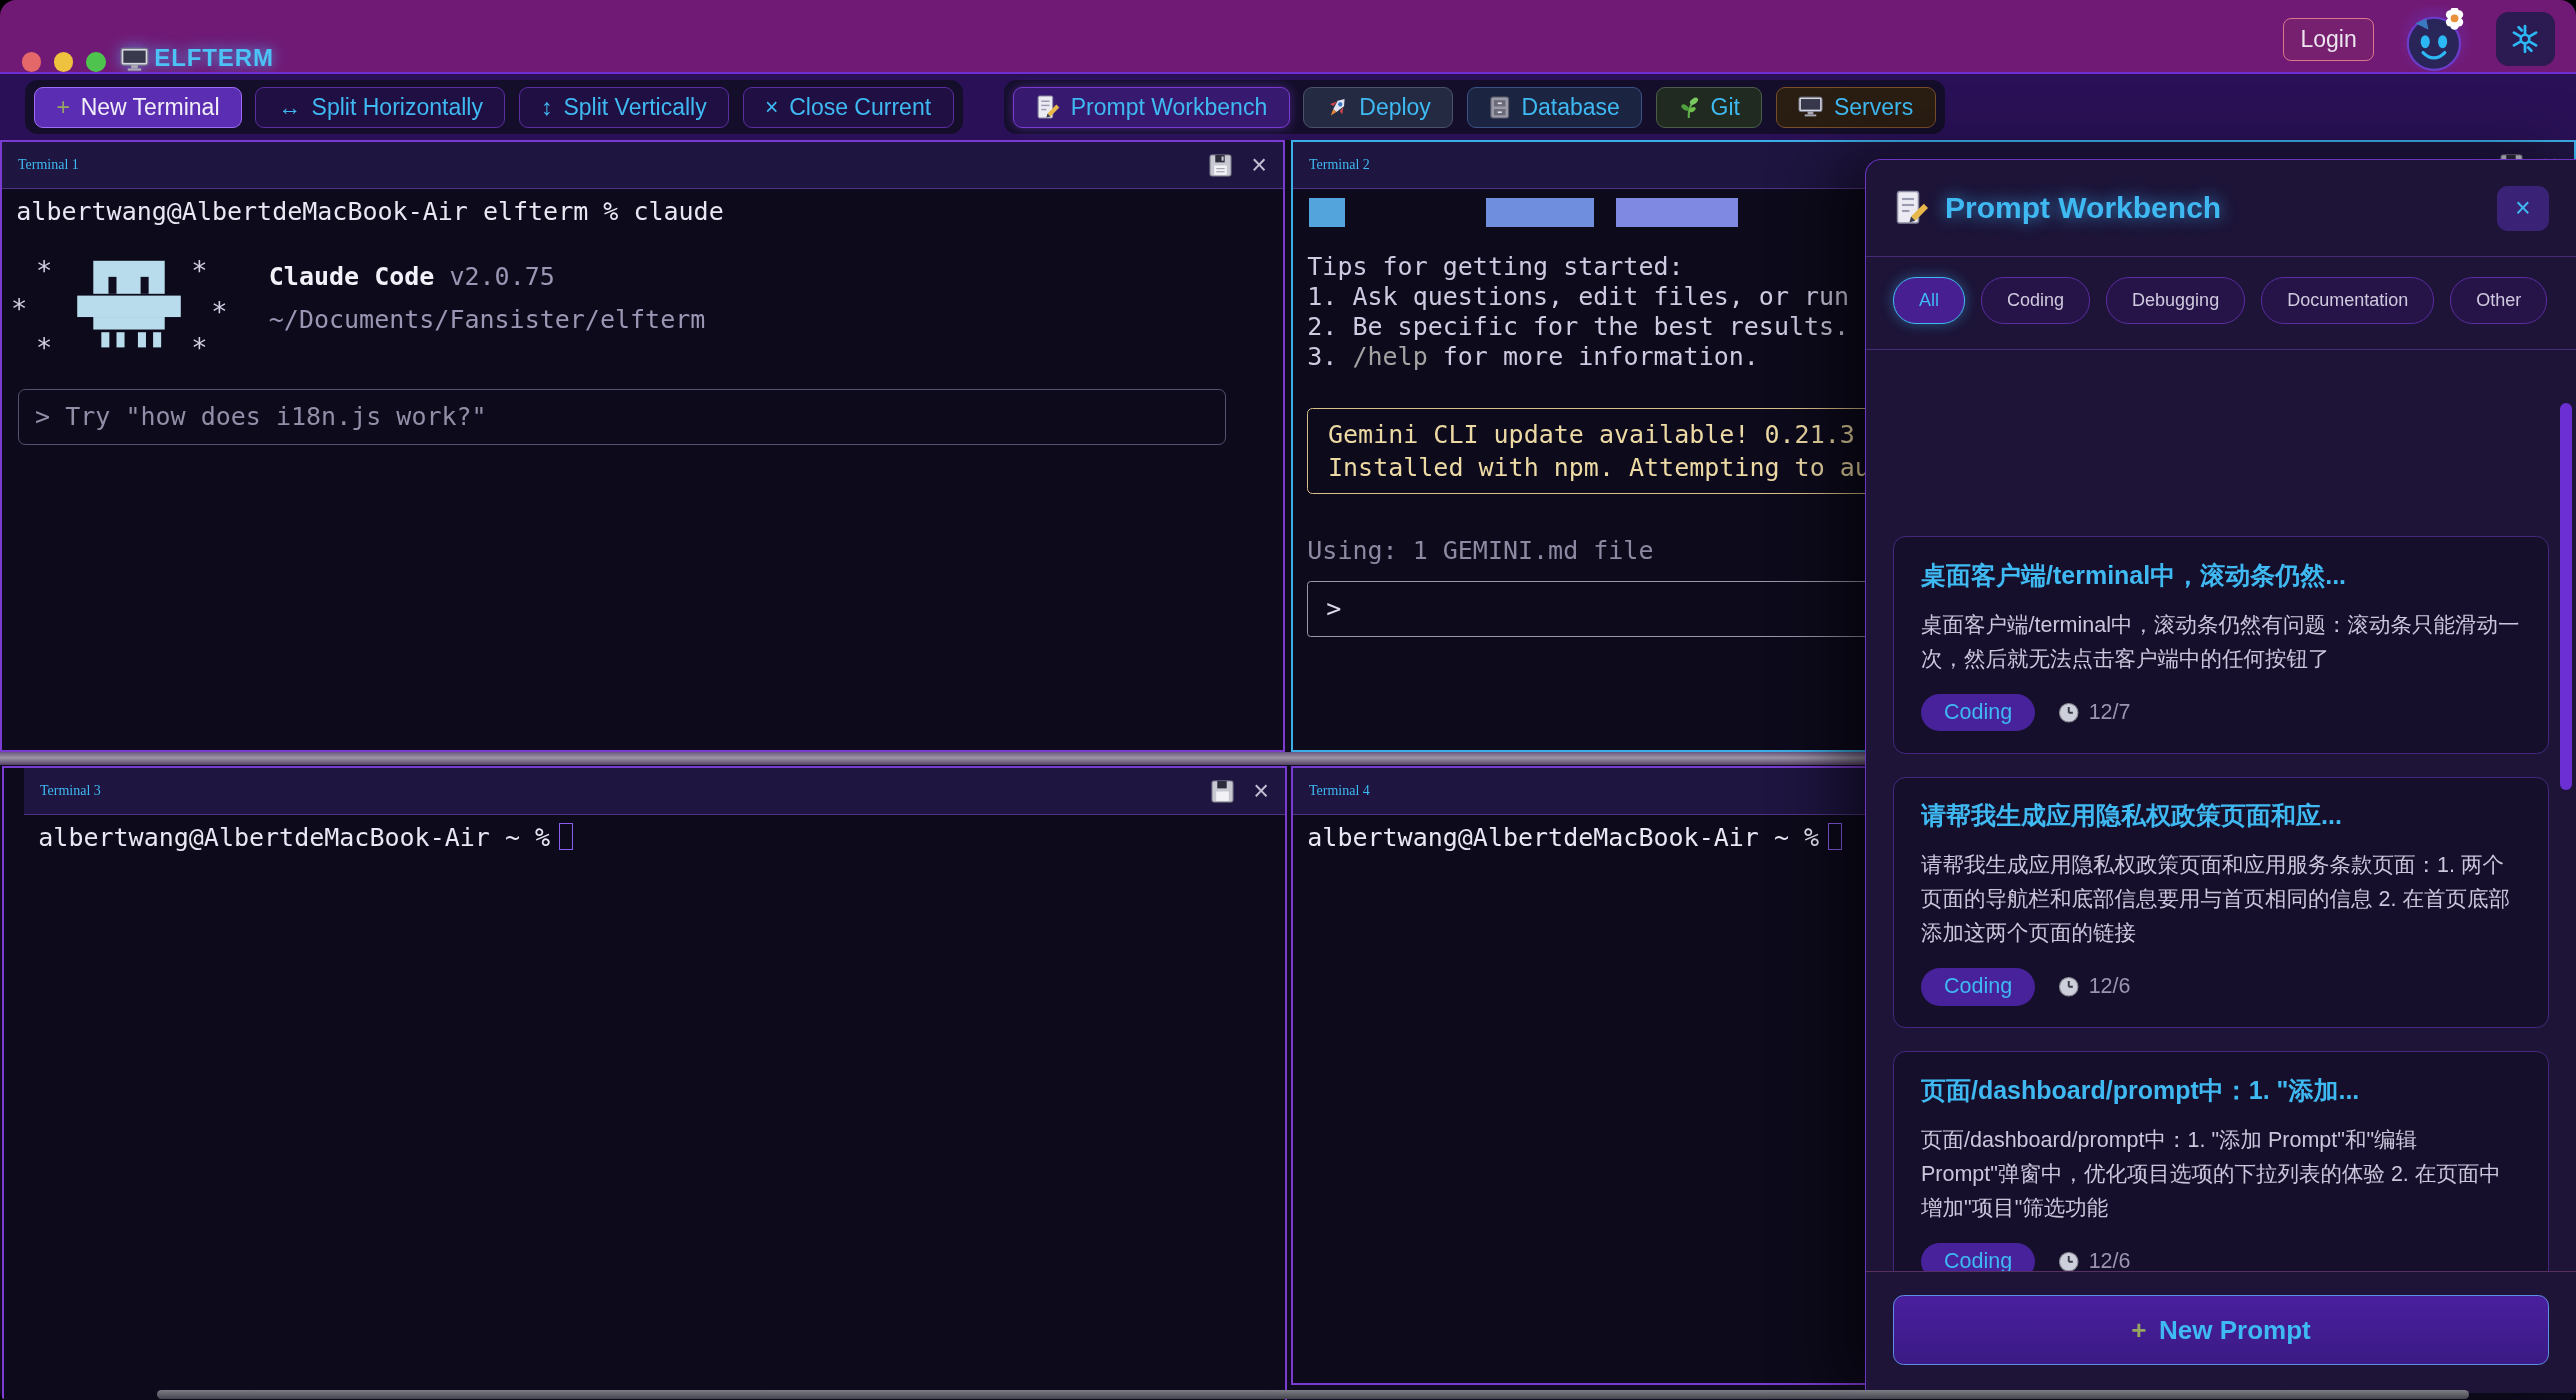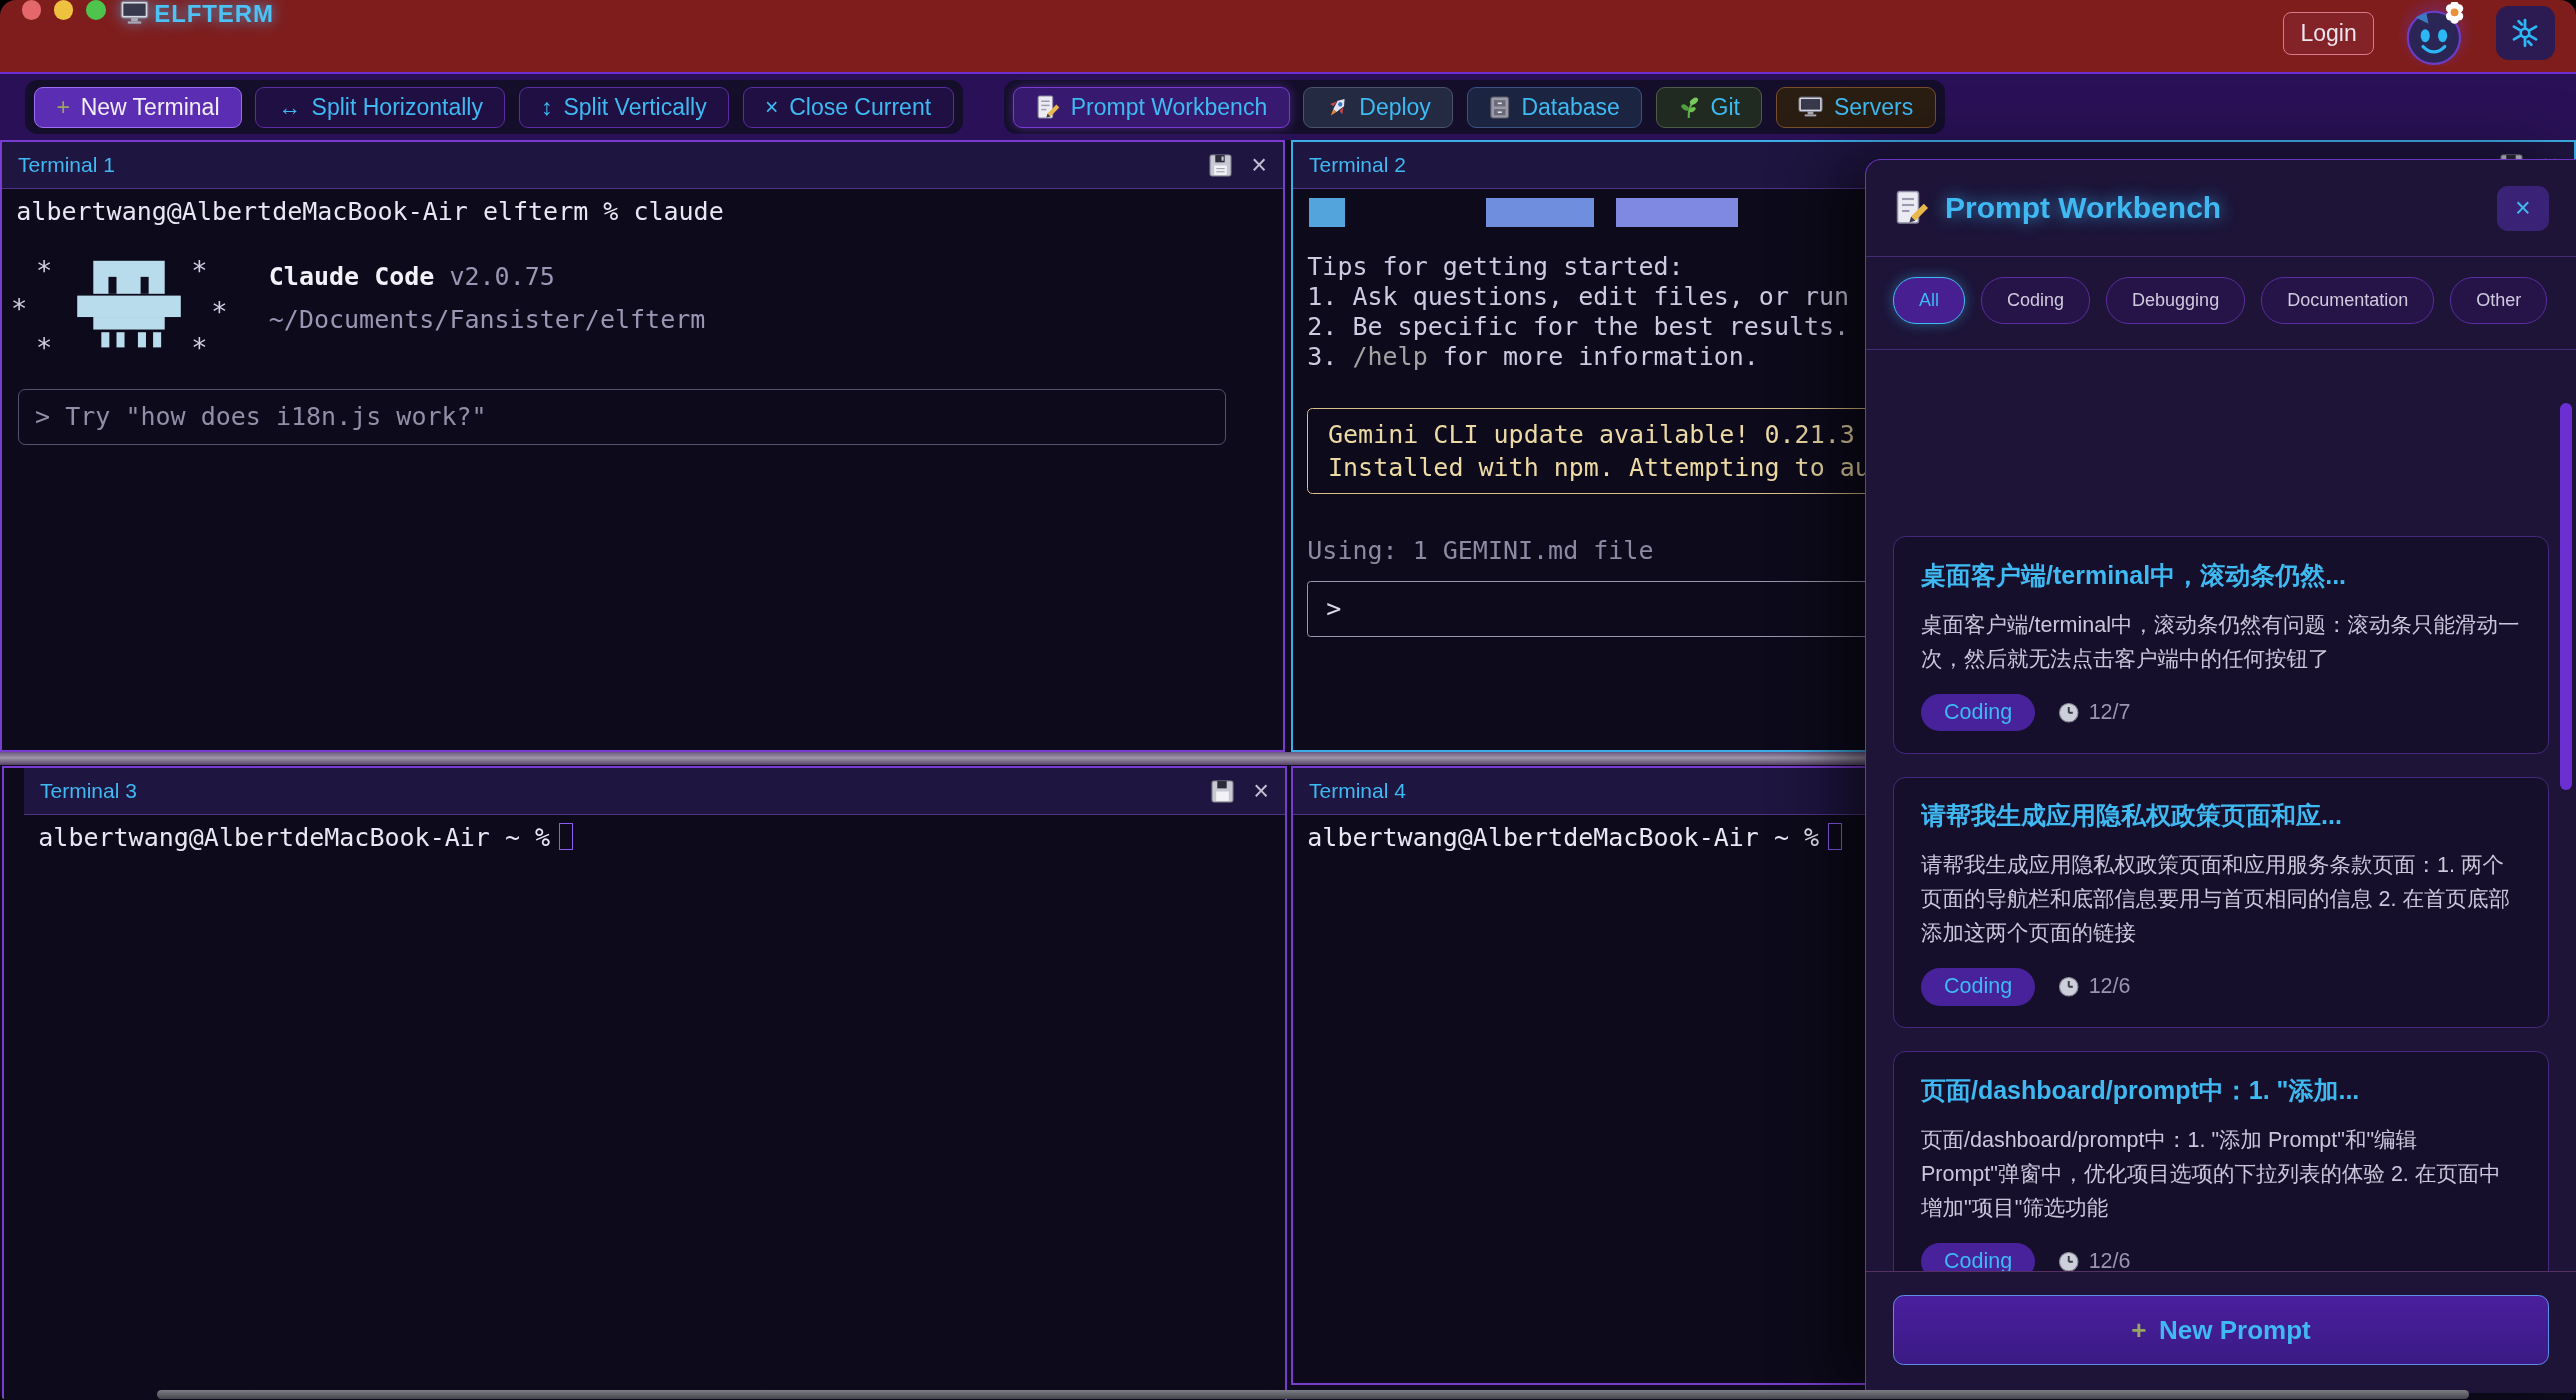--- a/index.html
+++ b/index.html
@@ -1,19 +1,19 @@
 <!DOCTYPE html>
 <html style="font-size:14.3px"><head>
 <meta charset="utf-8">
 <style>
   html,body{margin:0;padding:0;background:#000;}
   *{box-sizing:border-box;}
   .window{position:relative;width:2576px;height:1401px;background:#0f0c20;border-radius:16px 16px 9px 9px;overflow:hidden;font-family:"Liberation Sans",sans-serif;}
   
-  .titlebar{position:absolute;top:0;left:0;right:0;height:72px;background:#7f1d1d;display:flex;align-items:flex-start;padding:0 21.5px;}
+  .titlebar{position:absolute;top:0;left:0;right:0;height:72px;background:#701a75;display:flex;align-items:flex-end;padding:0 21.5px;}
   .lights{display:flex;gap:12.5px;align-items:center;}
   .light{width:19.7px;height:19.7px;border-radius:50%;}
   .light.r{background:#e4686a;}.light.y{background:#eec23f;}.light.g{background:#4ec44e;}
   .app-logo{margin-left:14.3px;display:flex;align-items:center;filter:drop-shadow(0 0 7.2px rgba(80,190,255,.6));}
   .app-title{margin-left:5.4px;color:#4cc2f5;font-size:24px;font-weight:bold;letter-spacing:0.9px;text-shadow:0 0 14.3px rgba(70,190,255,.85);}
   .tb-right{margin-left:auto;display:flex;align-items:center;gap:19.7px;}
   .login-btn{width:91px;height:43px;border-radius:8px;border:1.8px solid #d8798c;background:rgba(150,60,90,.18);color:#ece4ee;font-size:23px;font-family:inherit;}
   .mascot{position:relative;width:82px;height:66px;display:flex;align-items:center;justify-content:center;background:radial-gradient(circle,rgba(110,60,220,.55),transparent 72%);}
   .snow-btn{width:59px;height:54px;border-radius:12.5px;border:none;background:#2c1a52;display:flex;align-items:center;justify-content:center;}
   
@@ -29,21 +29,21 @@
   .tbtn.git{background:#202a20;border-color:#4c5e4a;}
   .tbtn.srv{background:#2a1d12;border-color:#7a4e2a;}
   
   .pane{position:absolute;border:2.7px solid #7a3bd0;background:#0d0a1b;overflow:hidden;}
   .pane.t1{left:0;top:140px;width:1285px;height:612px;}
   .pane.t2{left:1291px;top:140px;width:1285px;height:612px;border-color:#3caee6;}
   .pane.t3{left:2px;top:766px;width:1285px;height:660px;padding-left:20px;}
   .pane.t4{left:1291px;top:766px;width:1285px;height:619px;}
   .row-divider{position:absolute;left:0;top:752px;width:2576px;height:12.5px;background:linear-gradient(180deg,#6a5580,#9d96a6 45%,#544066);}
   .phead{height:47px;background:#1e1540;border-bottom:0.9px solid rgba(140,90,220,.45);display:flex;align-items:center;padding:0 16px;}
-  .ptitle{color:#3fb9f2;font-size:21px;}
+  .ptitle{color:#3fb9f2;font-size:14px;font-family:Liberation Serif, serif;}
   .picons{margin-left:auto;display:flex;align-items:center;gap:19.7px;}
   .icon-btn{background:transparent;border:none;padding:0;display:flex;align-items:center;}
   .pclose{color:#c2bed2;font-size:27px;line-height:1;}
   .pbody{position:relative;padding:7.2px 14.3px;font-family:"DejaVu Sans Mono",monospace;font-size:25px;line-height:32px;color:#eae7f4;}
   
   .claude-banner{display:flex;margin-top:27px;}
   .logo-wrap{position:relative;width:240px;height:109px;flex:none;}
   .ast{position:absolute;color:#d2cee2;font-size:27px;}
   .claude-info{margin-left:12.5px;font-size:25px;line-height:43px;}
   .cc-bold{font-weight:bold;color:#f2f0f8;}

